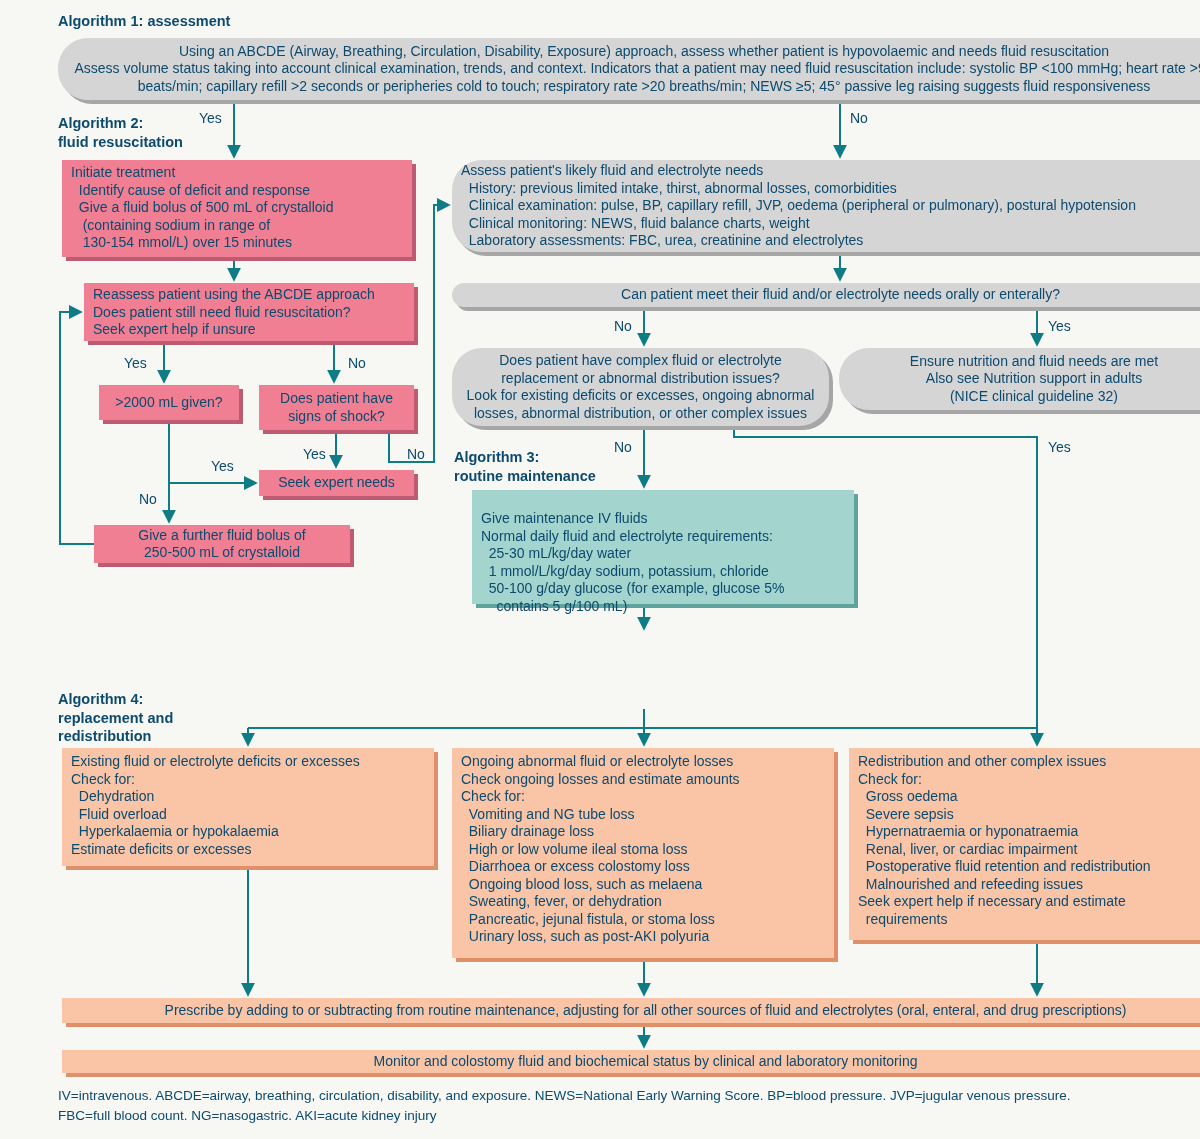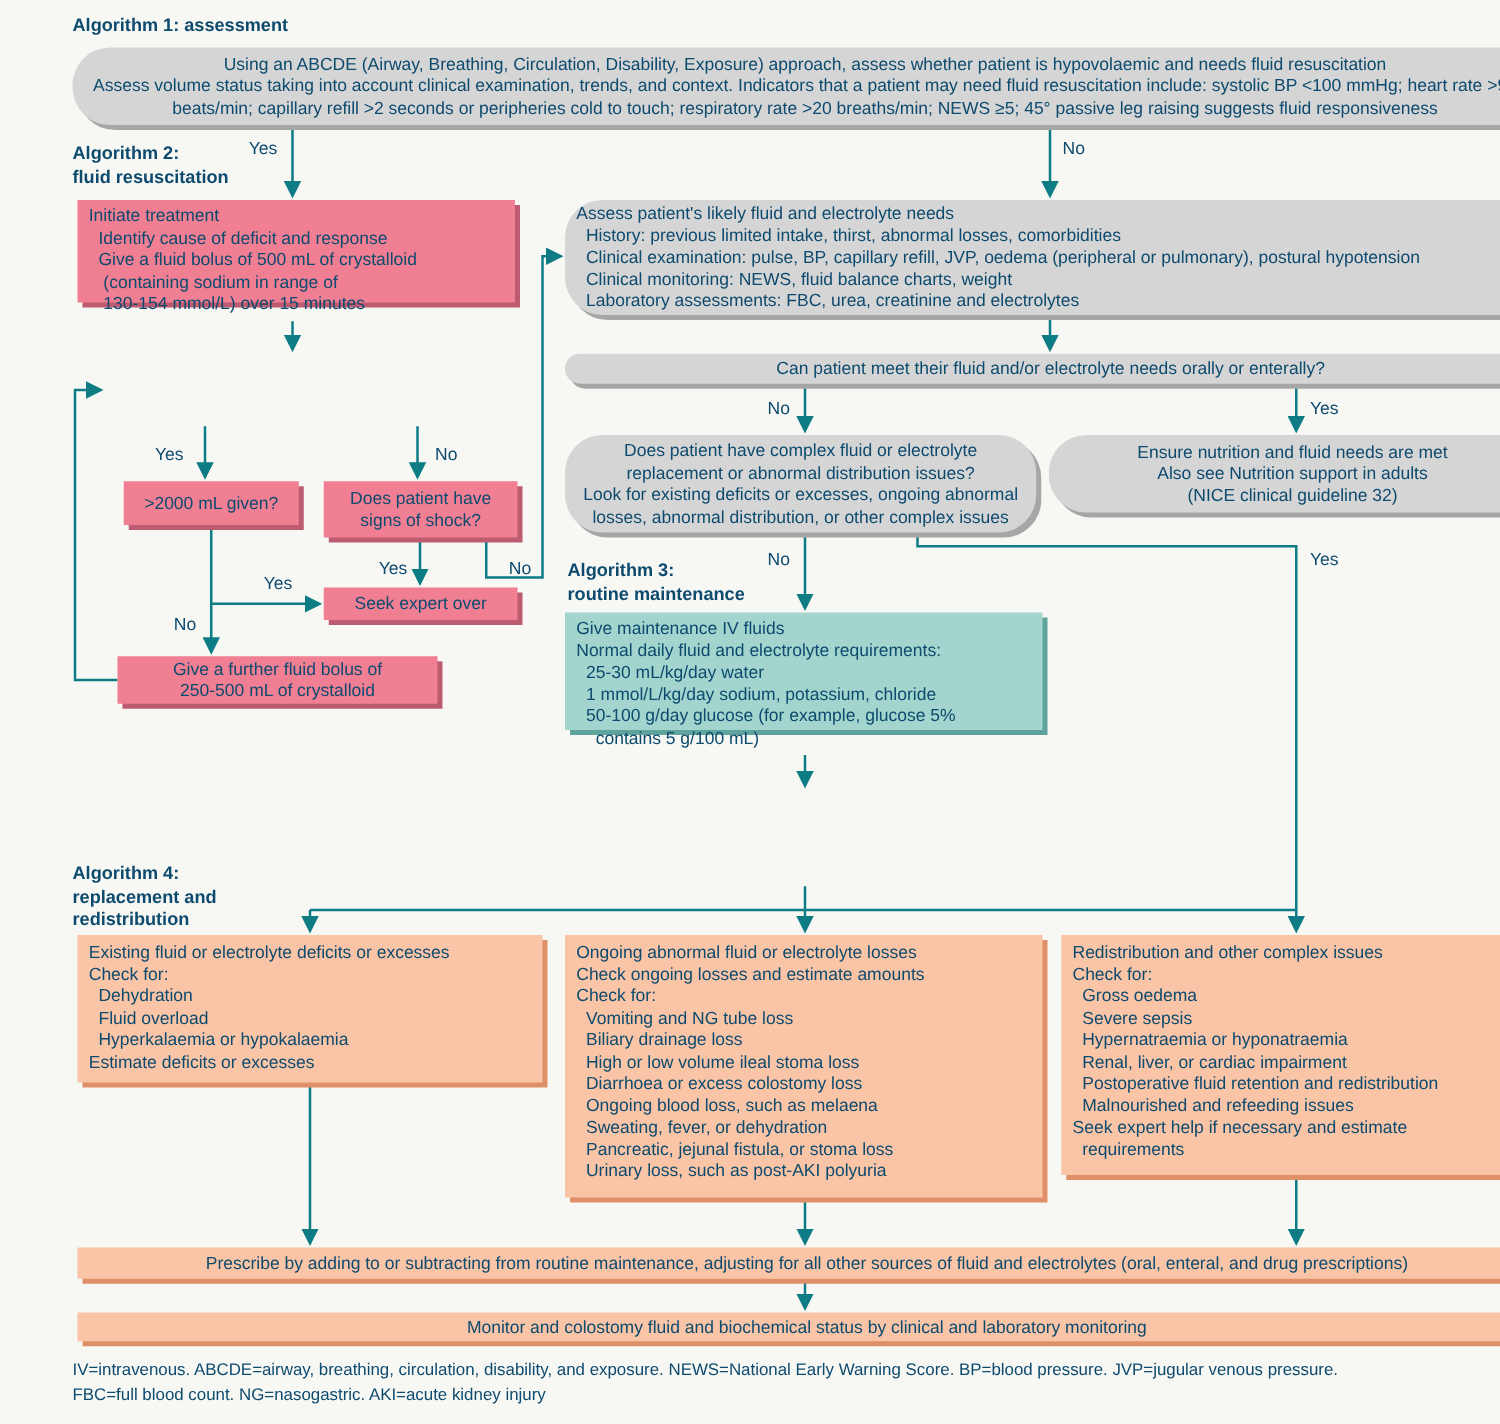--- a/index.html
+++ b/index.html
@@ -97,47 +97,50 @@
 fluid resuscitation</div>
   <div class="algo-label" style="left:410px;top:448px">Algorithm 3:
 routine maintenance</div>
   <div class="algo-label" style="left:14px;top:690px">Algorithm 4:
 replacement and
 redistribution</div>
 
   <div class="box gray center" style="left:14px;top:38px;width:1172px;height:62px">Using an ABCDE (Airway, Breathing, Circulation, Disability, Exposure) approach, assess whether patient is hypovolaemic and needs fluid resuscitation
 Assess volume status taking into account clinical examination, trends, and context. Indicators that a patient may need fluid resuscitation include: systolic BP &lt;100 mmHg; heart rate &gt;90 beats/min; capillary refill &gt;2 seconds or peripheries cold to touch; respiratory rate &gt;20 breaths/min; NEWS ≥5; 45° passive leg raising suggests fluid responsiveness</div>
 
-  <div class="box pink" style="left:18px;top:160px;width:350px;height:82px;padding-top:4px">Initiate treatment
+  <div class="box pink" style="left:18px;top:160px;width:350px;height:97px;padding-top:4px">Initiate treatment
   Identify cause of deficit and response
   Give a fluid bolus of 500 mL of crystalloid
    (containing sodium in range of
    130-154 mmol/L) over 15 minutes</div>
+  <div class="box pink" style="left:40px;top:283px;width:330px;height:58px">Reassess patient using the ABCDE approach
+Does patient still need fluid resuscitation?
+Seek expert help if unsure</div>
   <div class="box pink center" style="left:55px;top:385px;width:140px;height:35px">&gt;2000 mL given?</div>
   <div class="box pink center" style="left:215px;top:385px;width:155px;height:45px">Does patient have
 signs of shock?</div>
-  <div class="box pink center" style="left:215px;top:470px;width:155px;height:26px">Seek expert over</div>
+  <div class="box pink center" style="left:215px;top:470px;width:155px;height:26px">Seek expert needs</div>
   <div class="box pink center" style="left:50px;top:525px;width:256px;height:38px">Give a further fluid bolus of
 250-500 mL of crystalloid</div>
 
   <div class="box gray" style="left:408px;top:160px;width:777px;height:92px;padding-top:2px">Assess patient's likely fluid and electrolyte needs
   History: previous limited intake, thirst, abnormal losses, comorbidities
   Clinical examination: pulse, BP, capillary refill, JVP, oedema (peripheral or pulmonary), postural hypotension
   Clinical monitoring: NEWS, fluid balance charts, weight
   Laboratory assessments: FBC, urea, creatinine and electrolytes</div>
   <div class="box gray center" style="left:408px;top:283px;width:777px;height:24px">Can patient meet their fluid and/or electrolyte needs orally or enterally?</div>
   <div class="box gray center" style="left:408px;top:348px;width:377px;height:78px">Does patient have complex fluid or electrolyte
 replacement or abnormal distribution issues?
 Look for existing deficits or excesses, ongoing abnormal
 losses, abnormal distribution, or other complex issues</div>
   <div class="box gray center" style="left:795px;top:348px;width:390px;height:62px">Ensure nutrition and fluid needs are met
 Also see Nutrition support in adults
 (NICE clinical guideline 32)</div>
 
-  <div class="box teal" style="left:408px;top:490px;width:382px;height:94px;padding-top:4px">Give maintenance IV fluids
+  <div class="box teal" style="left:428px;top:490px;width:382px;height:114px;padding-top:20px">Give maintenance IV fluids
 Normal daily fluid and electrolyte requirements:
   25-30 mL/kg/day water
   1 mmol/L/kg/day sodium, potassium, chloride
   50-100 g/day glucose (for example, glucose 5%
     contains 5 g/100 mL)</div>
 
   <div class="box orange" style="left:18px;top:748px;width:372px;height:118px;padding-top:5px">Existing fluid or electrolyte deficits or excesses
 Check for:
   Dehydration
   Fluid overload

